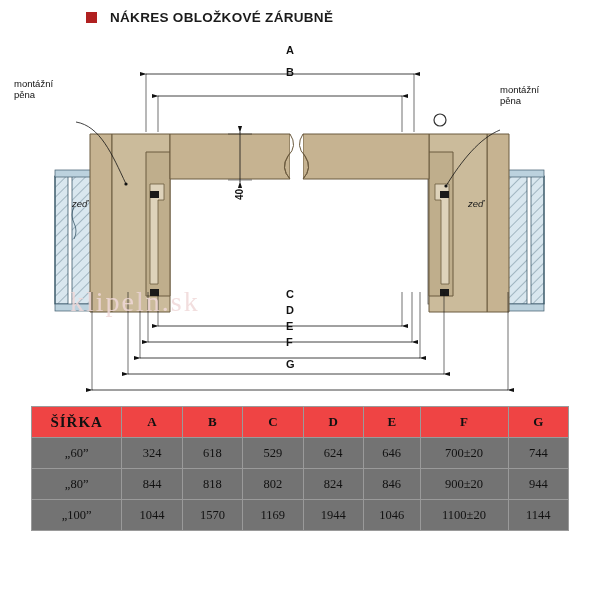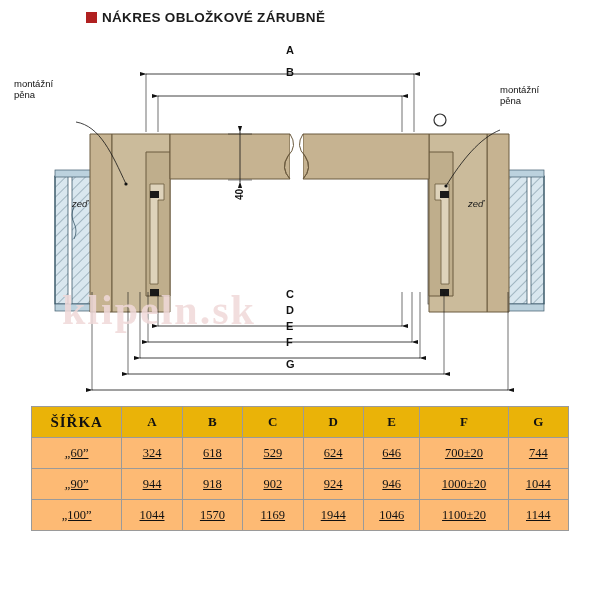--- a/index.html
+++ b/index.html
@@ -7,38 +7,38 @@
     width:600px;height:600px;
     background:#ffffff;
     font-family:"Liberation Sans", sans-serif;
     color:#1a1a1a;
     position:relative;
     overflow:hidden;
   }
   
   .title-row{
     position:absolute;left:86px;top:10px;
-    display:flex;align-items:center;gap:5px;
+    display:flex;align-items:center;gap:13px;
   }
   .title-marker{
     width:11px;height:11px;background:#b02020;display:block;
   }
   .title-text{
     font-size:13.5px;font-weight:bold;letter-spacing:.3px;color:#1b1b1b;
   }
 
   
   .drawing{
     position:absolute;left:0;top:34px;width:600px;height:368px;
   }
   .drawing svg{display:block;}
 
   .wm{
-    position:absolute;left:62px;top:252px;
-    font-size:42px;font-weight:bold;color:#f0d9d9;
+    position:absolute;left:70px;top:252px;
+    font-size:28px;font-weight:normal;color:#f0d9d9;
     letter-spacing:2px;opacity:.85;
     font-family:"Liberation Serif", serif;
     pointer-events:none;
   }
 
   .lbl{
     position:absolute;font-size:9.5px;color:#111;line-height:11px;
   }
   .lbl-left{left:14px;top:78px;text-align:left;}
   .lbl-right{left:500px;top:84px;text-align:left;}
@@ -61,29 +61,29 @@
     font-size:12.5px;
   }
   th,td{
     border:1px solid #9a9a9a;
     text-align:center;
     padding:0;
     height:30px;
     font-family:"Liberation Serif", serif;
   }
   thead th{
-    background:#eab308;
+    background:#ef4444;
     font-weight:bold;
     font-size:13px;
     color:#111;
   }
   thead th.first{
     font-size:15px;letter-spacing:1px;
   }
-  tbody td{background:#fdba74;color:#111;text-decoration:underline;}
+  tbody td{background:#737373;color:#111;}
   tbody td.first{font-weight:normal;}
   col.c-first{width:92px;}
   col.c-a{width:62px;}
   col.c-b{width:62px;}
   col.c-c{width:62px;}
   col.c-d{width:62px;}
   col.c-e{width:58px;}
   col.c-f{width:90px;}
   col.c-g{width:62px;}
 </style>
@@ -277,28 +277,28 @@
       <td class="first">„60”</td>
       <td>324</td>
       <td>618</td>
       <td>529</td>
       <td>624</td>
       <td>646</td>
       <td>700±20</td>
       <td>744</td>
     </tr>
     <tr>
-      <td class="first">„90”</td>
+      <td class="first">„80”</td>
+      <td>844</td>
+      <td>818</td>
+      <td>802</td>
+      <td>824</td>
+      <td>846</td>
+      <td>900±20</td>
       <td>944</td>
-      <td>918</td>
-      <td>902</td>
-      <td>924</td>
-      <td>946</td>
-      <td>1000±20</td>
-      <td>1044</td>
     </tr>
     <tr>
       <td class="first">„100”</td>
       <td>1044</td>
       <td>1570</td>
       <td>1169</td>
       <td>1944</td>
       <td>1046</td>
       <td>1100±20</td>
       <td>1144</td>

